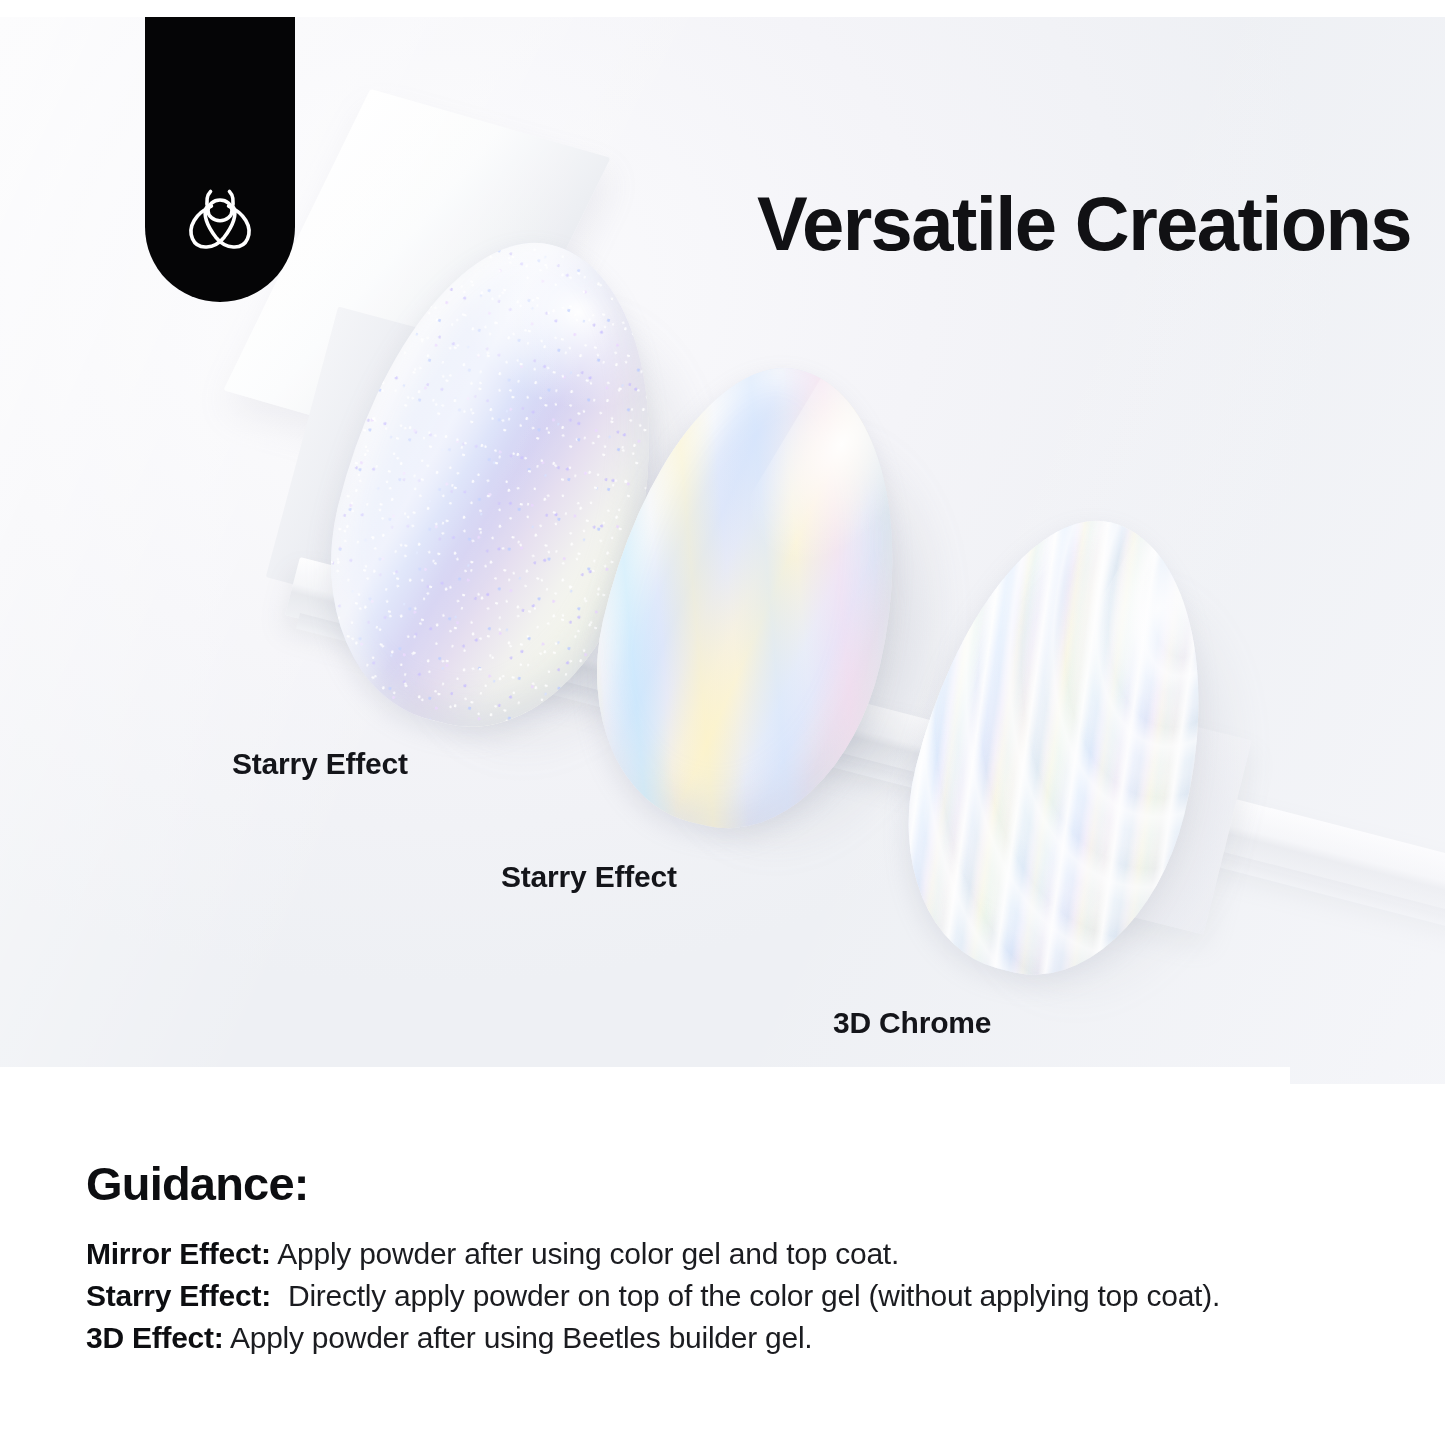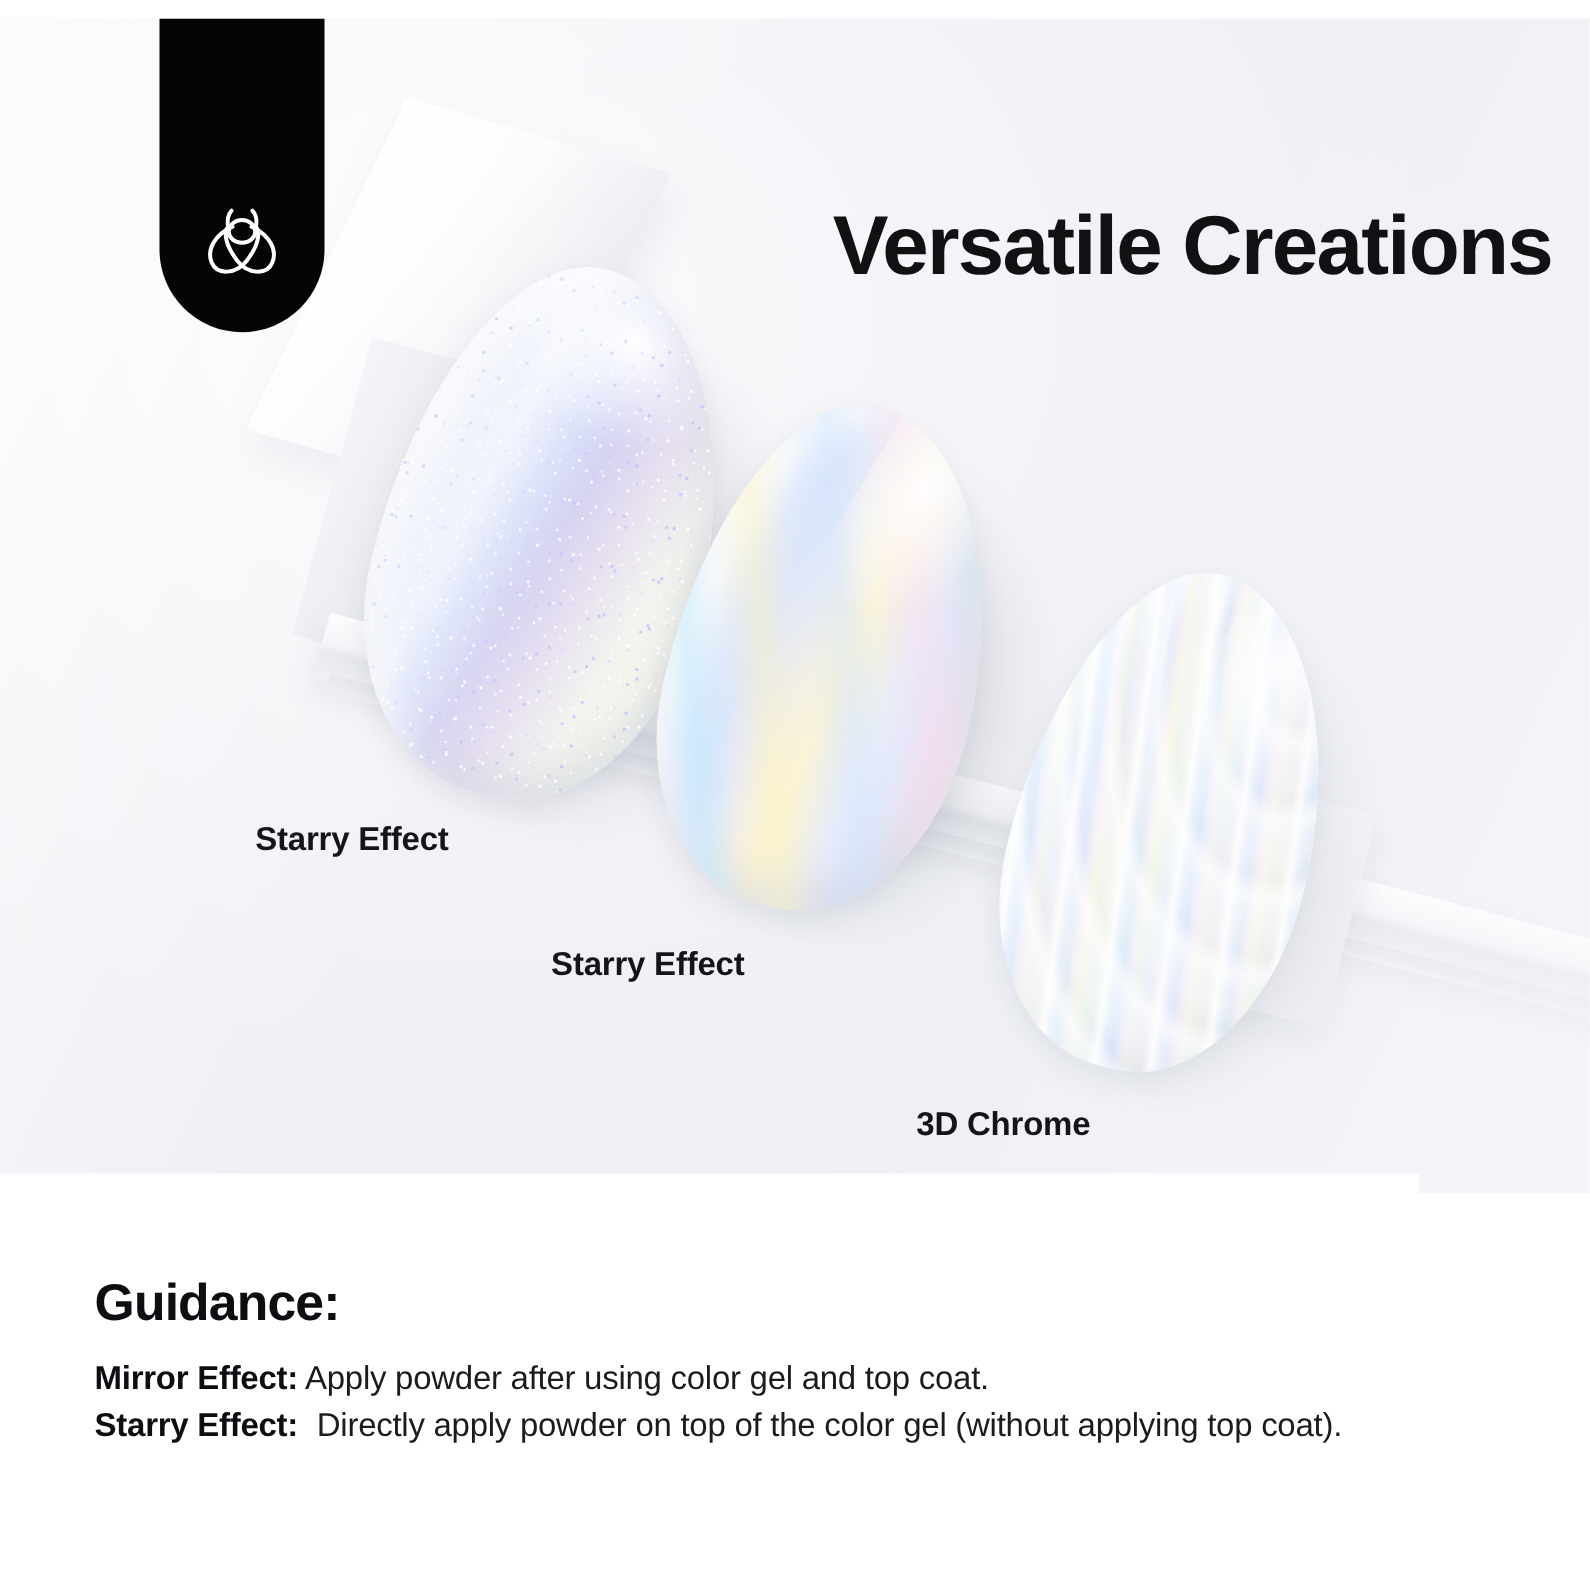--- a/index.html
+++ b/index.html
@@ -421,16 +421,19 @@
   <div class="guidance">
     <div class="guidance-heading">Guidance:</div>
 
     <div class="guidance-lines">
       <div class="g-line">
         <span class="g-label">Mirror Effect:</span><span class="g-text">Apply powder after using color gel and top coat.</span>
       </div>
       <div class="g-line first">
         <span class="g-label">Starry Effect:</span><span class="g-text">Directly apply powder on top of the color gel (without applying top coat).</span>
       </div>
+      <div class="g-line">
+        <span class="g-label">3D Effect:</span><span class="g-text">Apply powder after using Beetles builder gel.</span>
+      </div>
     </div>
   </div>
 
 </div>
 
 </body></html>

